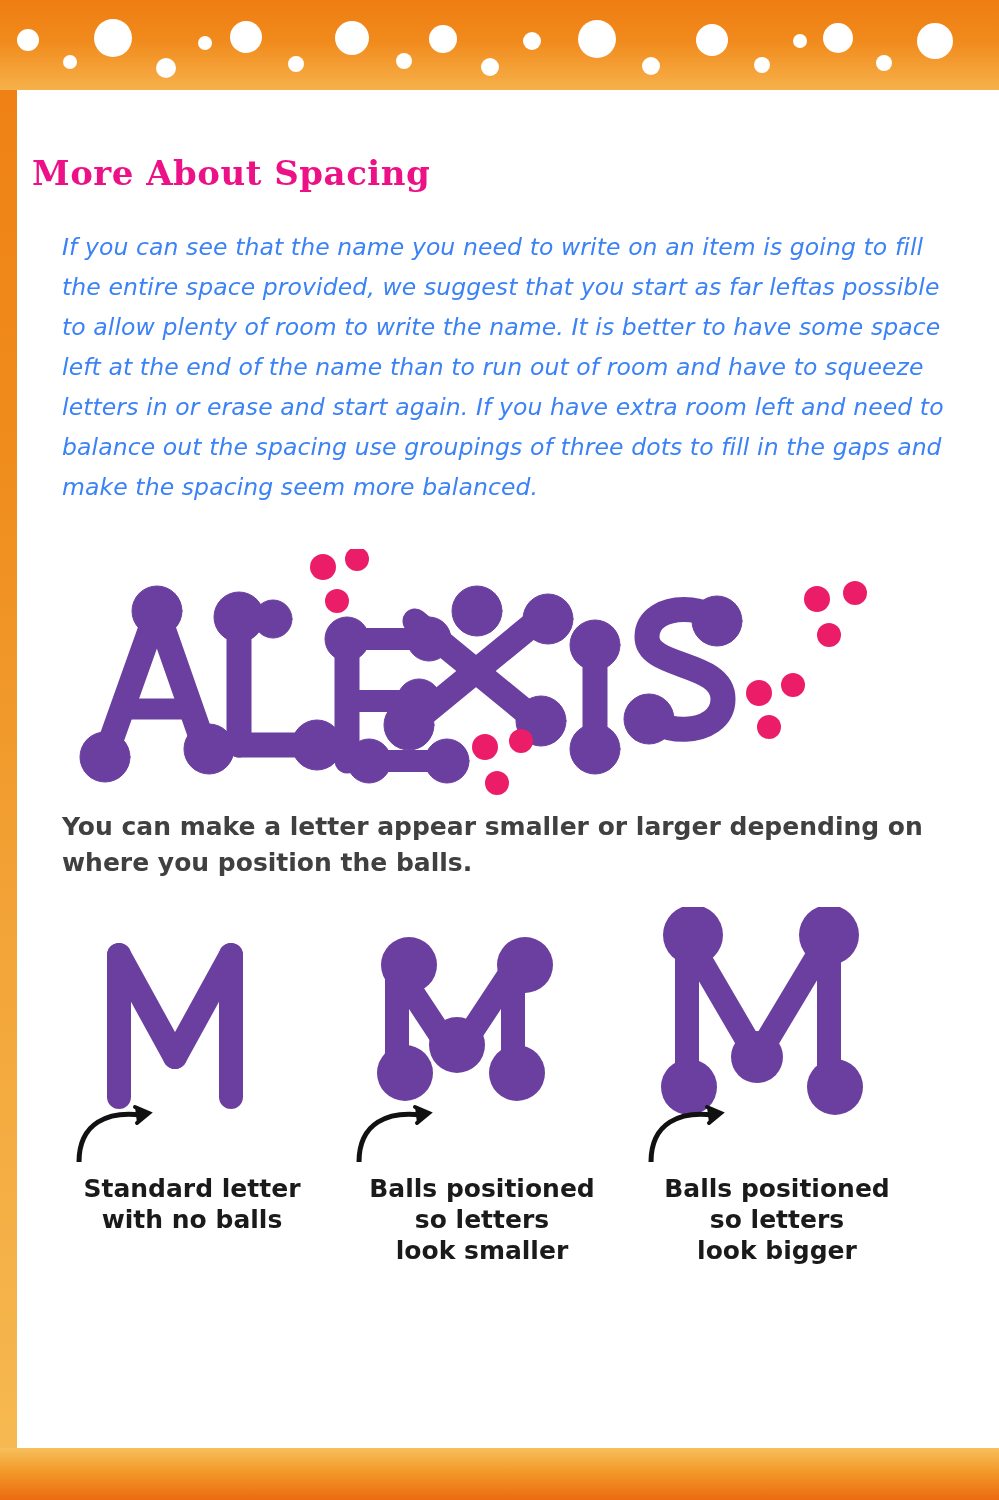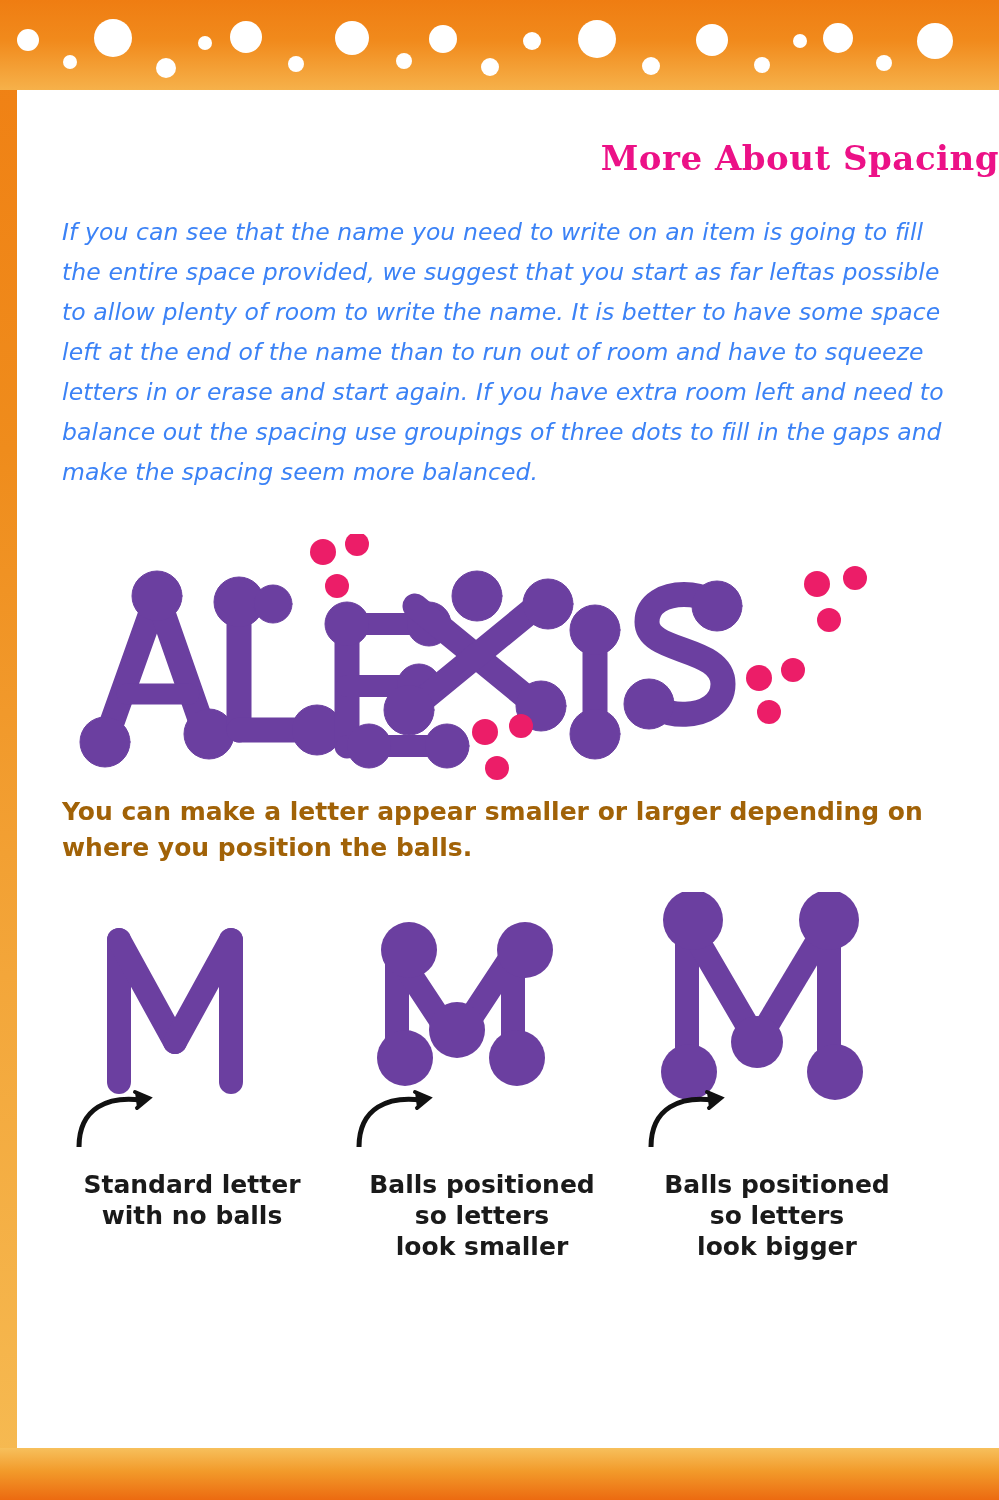--- a/index.html
+++ b/index.html
@@ -59,43 +59,43 @@
   
   .content {
     position: absolute;
     left: 17px;
     top: 90px;
     width: 982px;
     height: 1358px;
   }
 
   .title {
-    margin: 0;
+    margin: 15px;
     padding-top: 48px;
-    text-align: right;
+    text-align: left;
     color: #ec1187;
     font-family: "DejaVu Serif", serif;
     font-size: 34px;
     font-weight: bold;
     letter-spacing: 0.5px;
   }
 
   .body-copy {
     margin: 34px 45px 0 45px;
     color: #3b82f6;
     font-family: "DejaVu Sans", sans-serif;
     font-size: 23.5px;
     font-style: italic;
     line-height: 40px;
     letter-spacing: 0.1px;
   }
 
   .caption {
     margin: 0 45px;
-    color: #a16207;
+    color: #404040;
     font-family: "DejaVu Sans", sans-serif;
     font-size: 25px;
     font-weight: bold;
     line-height: 36px;
   }
 
   
   .art-name {
     position: relative;
     width: 982px;
@@ -107,21 +107,21 @@
     position: relative;
     width: 982px;
     height: 255px;
     margin-top: 26px;
   }
 
   .labels-row {
     position: relative;
     width: 982px;
     height: 140px;
-    margin-top: 22px;
+    margin-top: 11px;
   }
   .label-col {
     position: absolute;
     text-align: center;
     color: #1a1a1a;
     font-family: "DejaVu Sans", sans-serif;
     font-size: 25px;
     font-weight: bold;
     line-height: 31px;
     white-space: pre-line;

